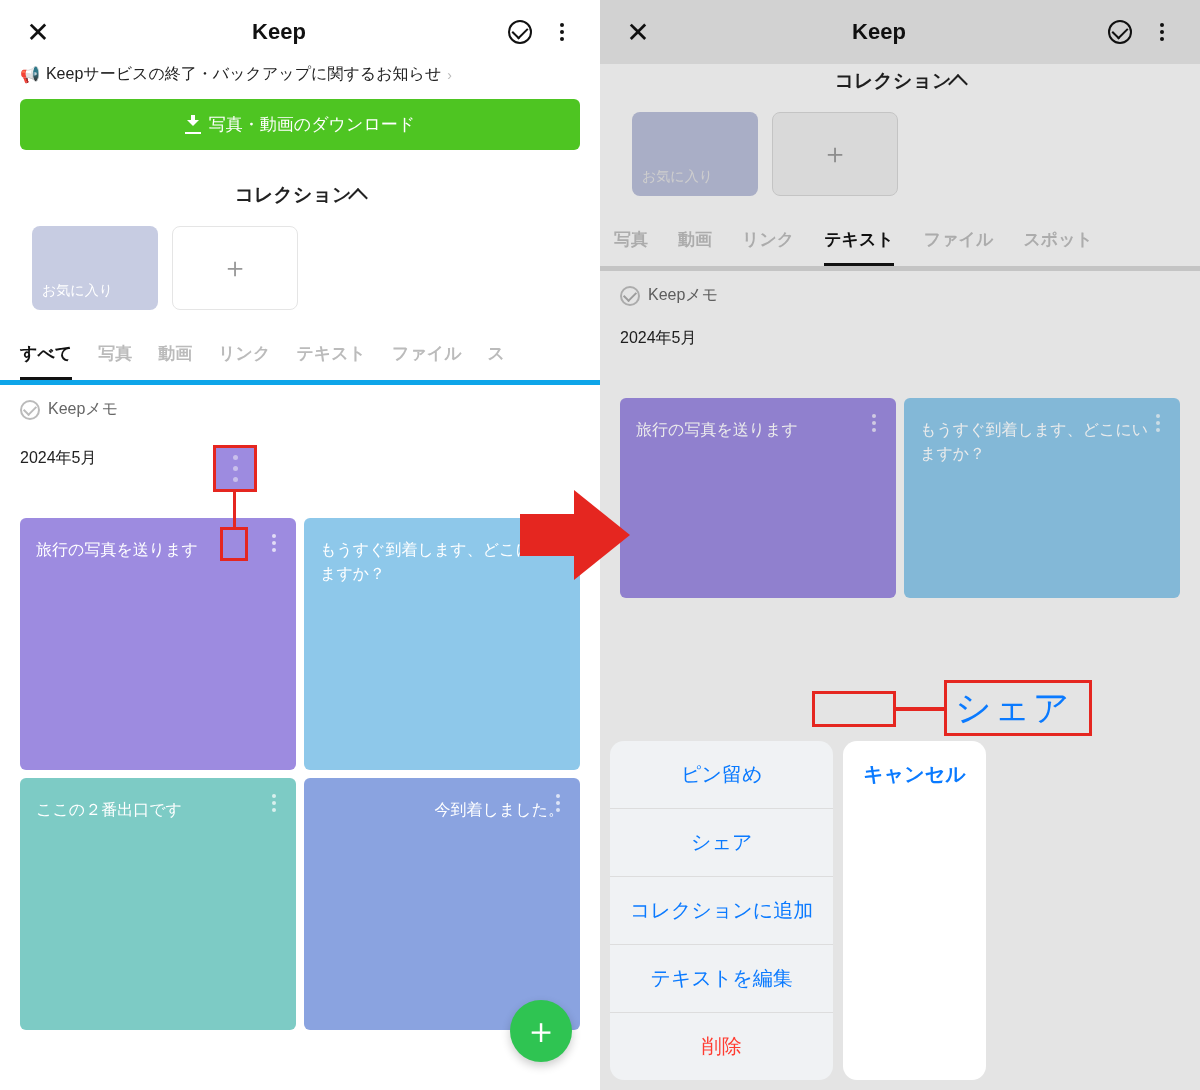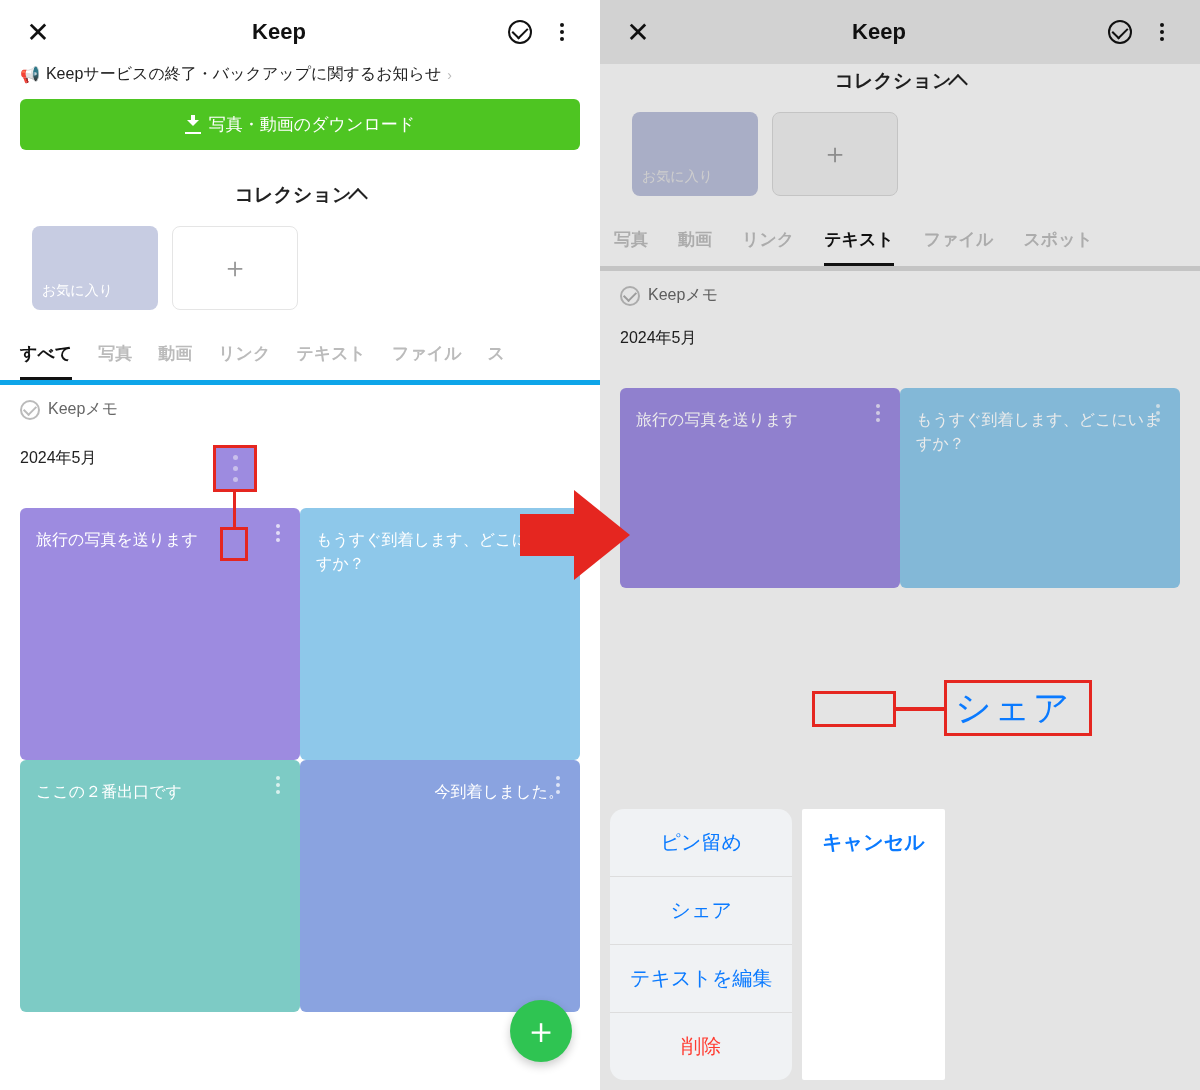--- a/index.html
+++ b/index.html
@@ -112,22 +112,23 @@
 }
 .memo-check::after {
   content: ""; position: absolute; left: 4px; top: 1px;
   width: 6px; height: 10px; border-right: 2px solid #bbb; border-bottom: 2px solid #bbb;
   transform: rotate(45deg);
 }
 .date-label {
   padding: 28px 20px 22px 20px; font-size: 16px; color: #222;
 }
 .card-grid {
-  display: grid; grid-template-columns: 1fr 1fr; 
+  display: grid; grid-template-columns: 1fr 1fr; gap: 8px;
   padding: 17px 20px;
+  margin-top: 10px;
 }
 .card {
   height: 252px; border-radius: 6px; padding: 20px 16px;
   color: #fff; font-size: 16px; position: relative;
   line-height: 1.5;
 }
 .card-menu {
   position: absolute; top: 10px; right: 10px;
   width: 24px; height: 30px; display: flex; flex-direction: column;
   align-items: center; justify-content: center; gap: 3px;
@@ -164,21 +165,21 @@
 }
 .sheet-item {
   text-align: center; padding: 20px;
   font-size: 20px; color: #0a7aff;
   border-bottom: 1px solid #ddd;
   position: relative;
 }
 .sheet-item:last-child { border-bottom: none; }
 .sheet-item.danger { color: #ff3b30; }
 .sheet-cancel {
-  background: #fff; border-radius: 2px;
+  background: #fff; border-radius: 14px;
   text-align: center; padding: 20px;
   font-size: 20px; color: #0a7aff; font-weight: 600;
 }
 
 .hl-box {
   position: absolute; border: 3px solid #e52620; z-index: 50;
 }
 .hl-line {
   position: absolute; background: #e52620; z-index: 49;
 }
@@ -408,20 +409,21 @@
             </div>
         <span>もうすぐ到着します、どこにいますか？</span>
       </div>
     </div>
     </div>
 
     <div class="action-sheet">
       <div class="sheet-group">
         <div class="sheet-item">ピン留め</div>
         <div class="sheet-item">シェア</div>
+        <div class="sheet-item">コレクションに追加</div>
         <div class="sheet-item">テキストを編集</div>
         <div class="sheet-item danger">削除</div>
       </div>
       <div class="sheet-cancel">キャンセル</div>
     </div>
 
     <div class="hl-box" style="left:212px; top:691px; width:84px; height:36px;"></div>
     <div class="hl-line" style="left:296px; top:707px; width:48px; height:4px;"></div>
     <div class="hl-box" style="left:344px; top:680px; width:148px; height:56px;"></div>
     <div class="share-big" style="left:355px; top:684px;">シェア</div>

